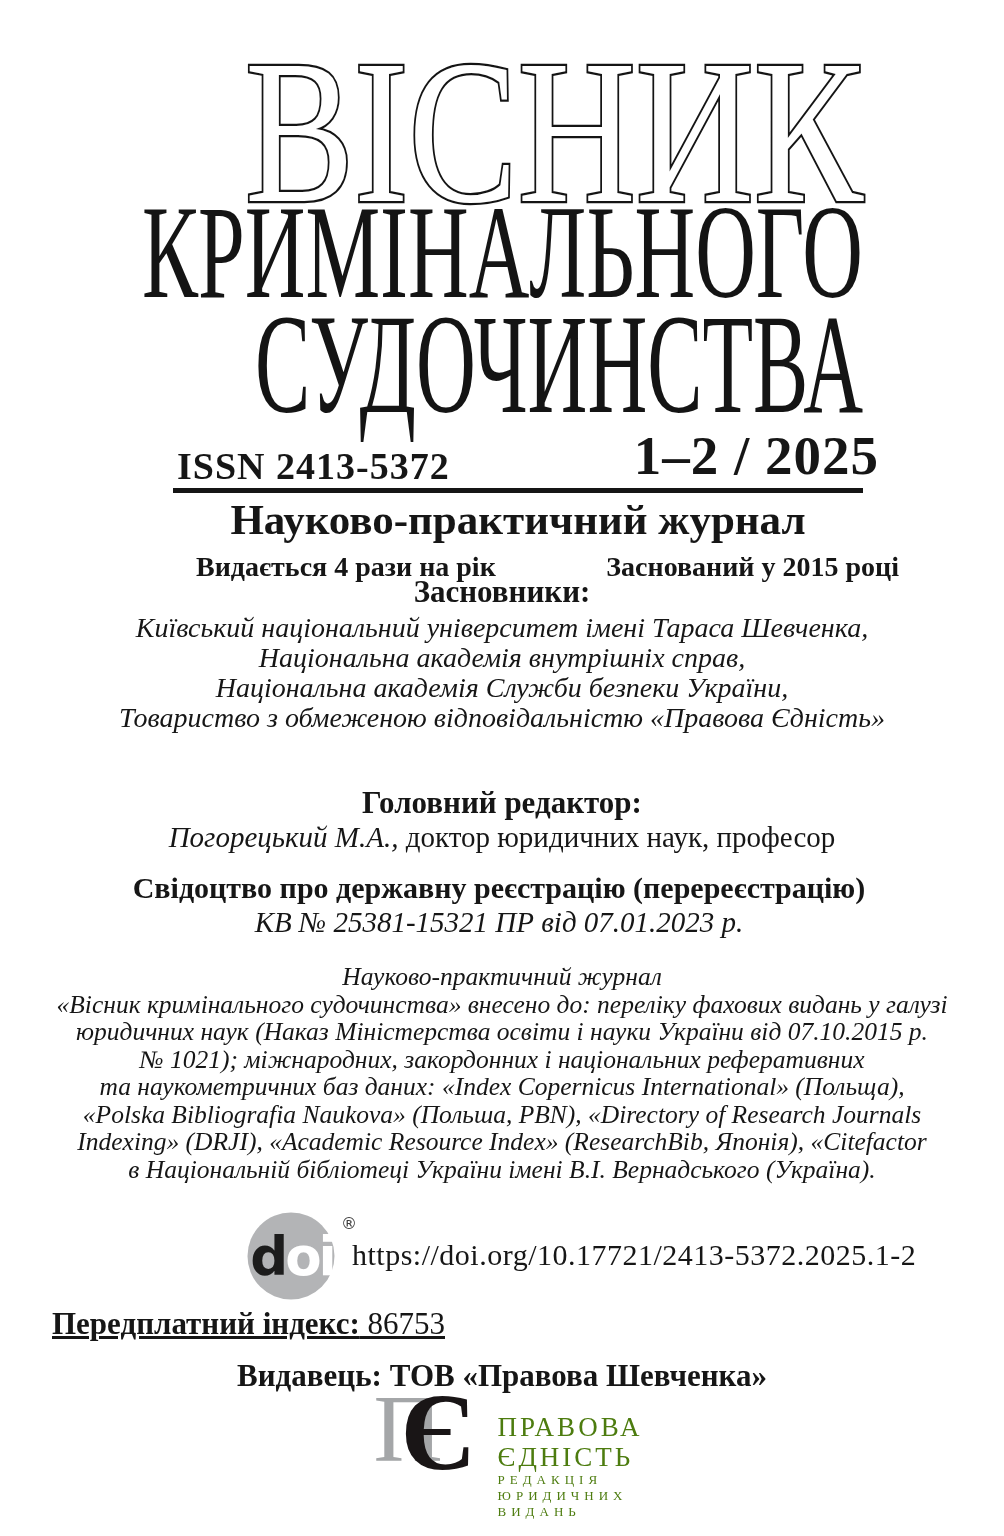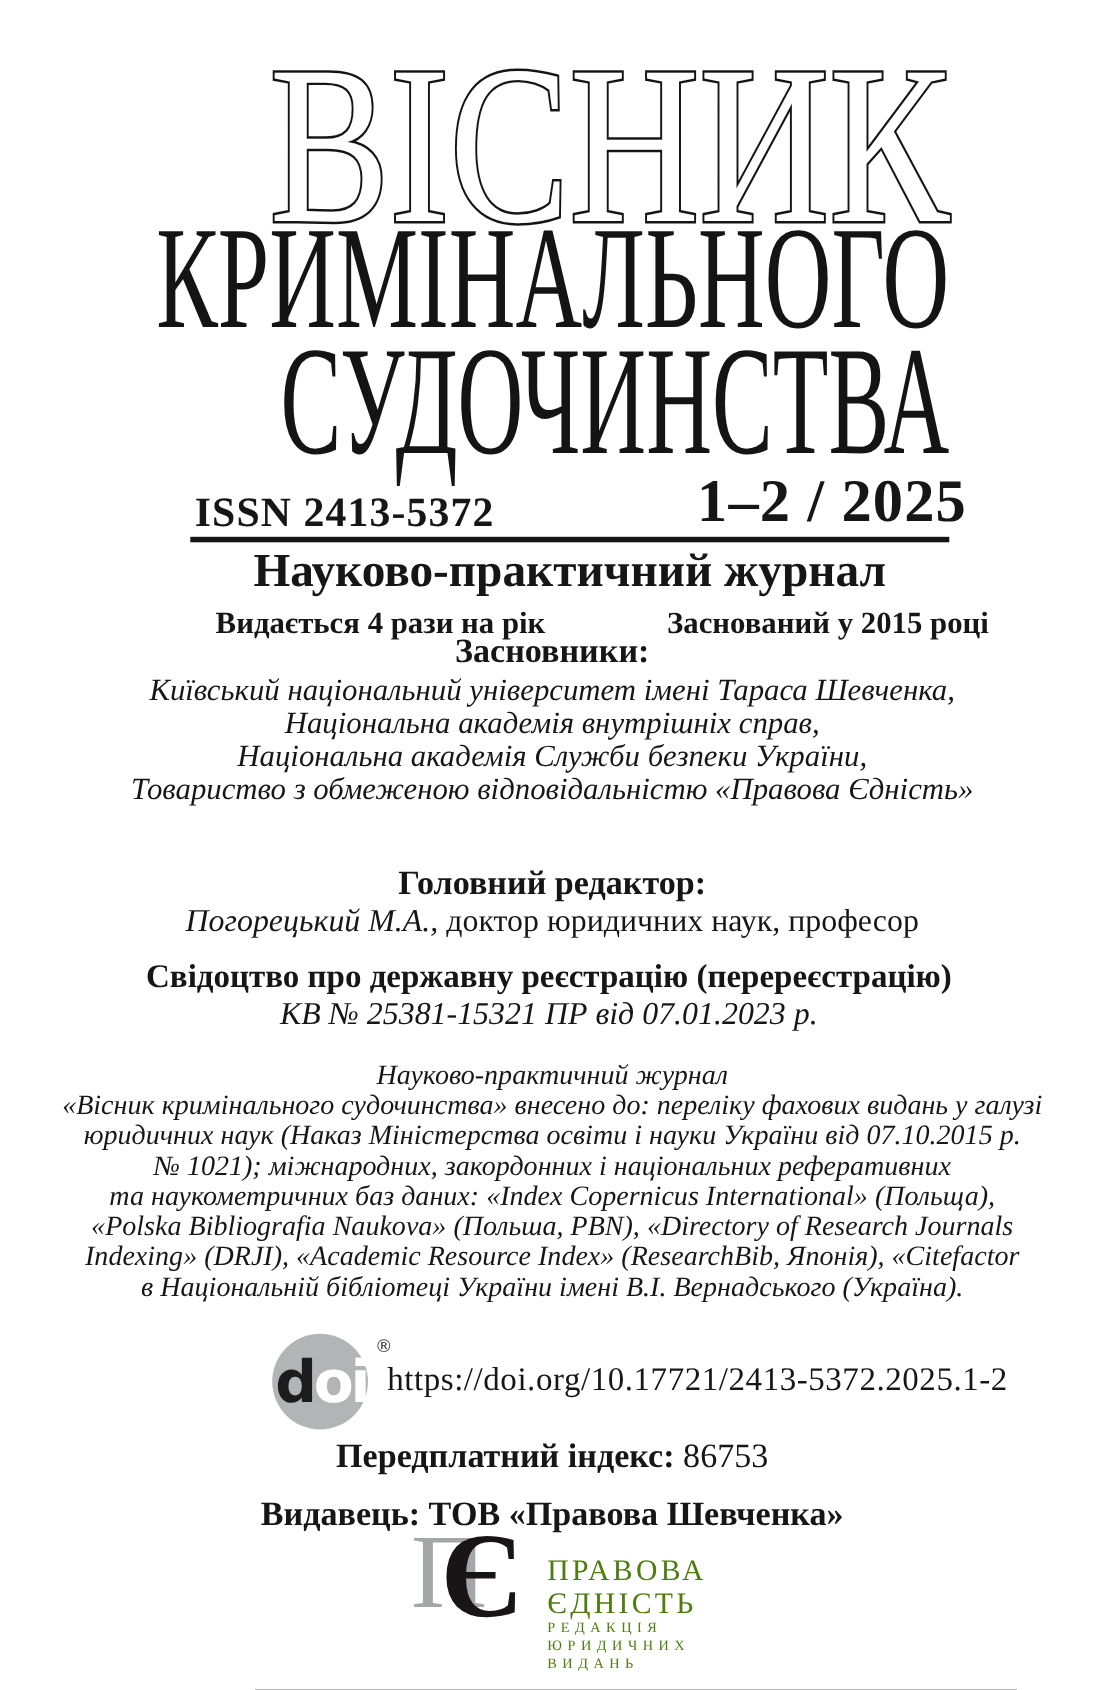--- a/index.html
+++ b/index.html
@@ -38,21 +38,21 @@
 
   .indexing { left:27px; top:963px; width:950px; text-align:center;
               font-style:italic; font-size:25.5px; line-height:27.5px; }
   .indexing div { white-space:nowrap; }
   .bseg { font-weight:400; }
 
   .doi-logo { left:247px; top:1211px; width:90px; height:90px; }
   .doi-reg { left:341px; top:1216px; font-size:16px; line-height:1; color:#3c3c3c; font-family:"DejaVu Sans", sans-serif; }
   .doi-url { left:352px; top:1240px; font-size:30px; line-height:1; letter-spacing:0.5px; }
 
-  .subscription { left:52px; top:1308px; width:900px; text-align:center; font-size:31px; line-height:1; }
+  .subscription { left:52px; top:1308px; width:900px; text-align:left; font-size:31px; line-height:1;text-decoration:underline; }
   .subscription .lb { font-weight:700; }
 
   .publisher-line { left:52px; top:1360px; width:900px; text-align:center; font-size:31px; font-weight:700; line-height:1; }
 
   .pub-logo { left:0; top:1400px; width:1004px; display:flex; justify-content:center; }
   .pub-logo-inner { display:flex; align-items:flex-start; transform:translateX(6px); }
   .monogram { position:relative; width:118px; height:100px; }
   .mono-p { position:absolute; left:0; top:-19px; font-size:96px; line-height:1; color:#a4a6a8; z-index:1; }
   .mono-e { position:absolute; left:27px; top:-23px; font-size:110px; line-height:1; color:#191516; font-weight:700; z-index:2; }
   .pub-text { margin-left:6px; padding-top:2px; color:#4d7c0f;margin-top:10px; }

